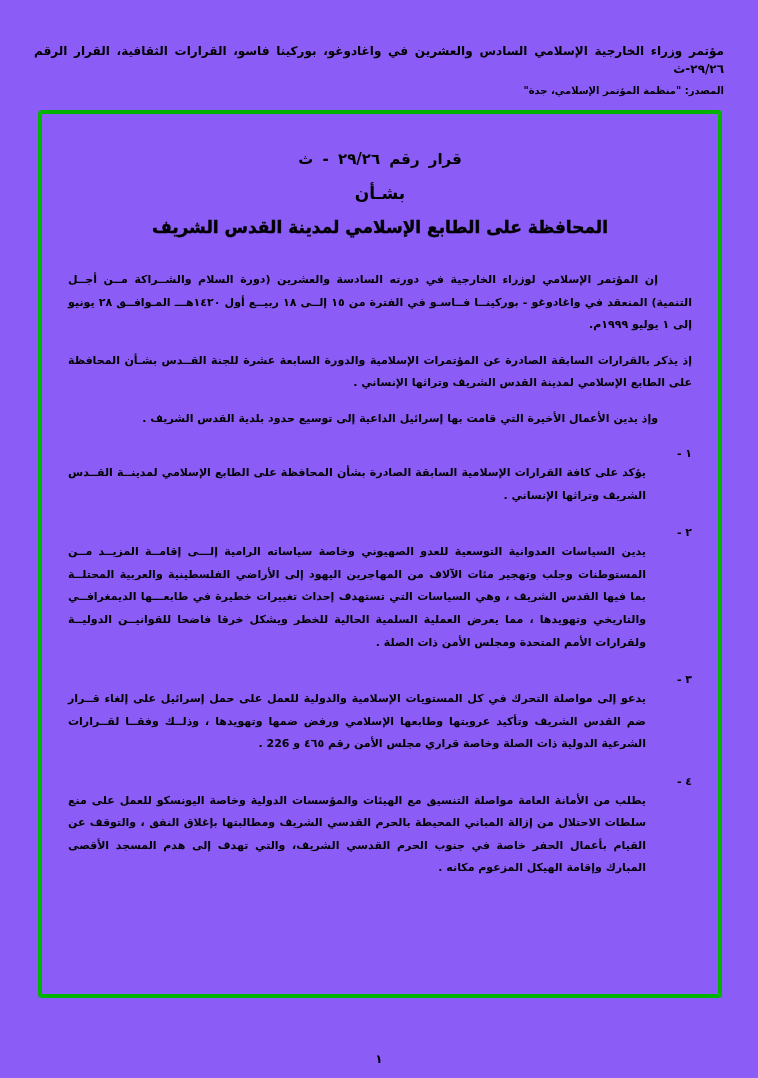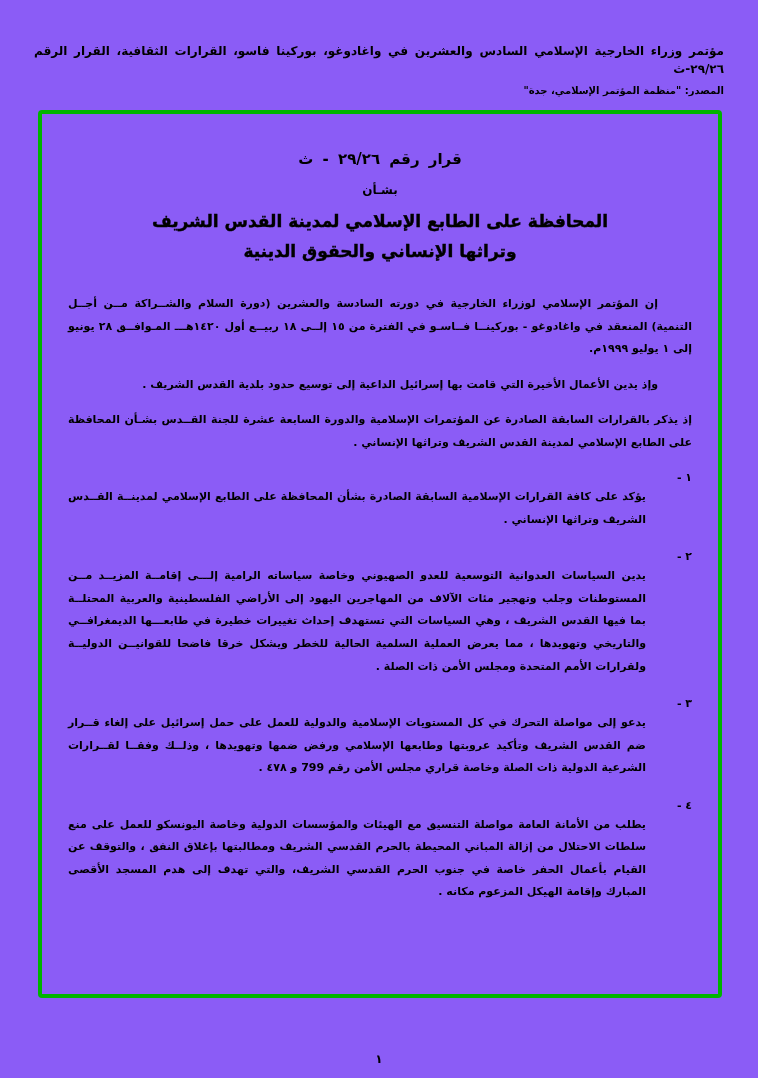--- a/index.html
+++ b/index.html
@@ -58,21 +58,21 @@
   .title-block {
     text-align: center;
     font-weight: bold;
     margin-top: 6px;
   }
   .title-block .res-number {
     font-size: 15px;
     word-spacing: 4px;
   }
   .title-block .regarding {
-    font-size: 12px;
+    font-size: 17px;
     margin-top: 15px;
   }
   .title-block .subject1 {
     font-size: 17px;
     font-weight: 900;
     margin-top: 14px;
     -webkit-text-stroke: 0.4px #000;
   }
   .title-block .subject2 {
     font-size: 17px;
@@ -130,46 +130,45 @@
     <div class="line1">مؤتمر وزراء الخارجية الإسلامي السادس والعشرين في واغادوغو، بوركينا فاسو، القرارات الثقافية، القرار الرقم ٢٩/٢٦-ث</div>
     <div class="line2">المصدر:  "منظمة المؤتمر الإسلامي، جدة"</div>
   </div>
 
   <div class="green-frame">
 
     <div class="title-block">
       <div class="res-number">قرار رقم ٢٩/٢٦ - ث</div>
       <div class="regarding">بشـأن</div>
       <div class="subject1">المحافظة على الطابع الإسلامي لمدينة القدس الشريف</div>
-      <div class="subject2">وتراثها الإنساني والحقوق الدينية</div>
     </div>
 
     <div class="body-text">
 
       <div class="paragraph indent">إن المؤتمر الإسلامي لوزراء الخارجية في دورته السادسة والعشرين (دورة السلام والشــراكة مــن أجــل التنمية) المنعقد في واغادوغو - بوركينــا فــاسـو في الفترة من ١٥ إلــى ١٨ ربيــع أول ١٤٢٠هـــ المـوافــق ٢٨ يونيو إلى ١ يوليو ١٩٩٩م.</div>
 
+      <div class="paragraph">إذ يذكر بالقرارات السابقة الصادرة عن المؤتمرات الإسلامية والدورة السابعة عشرة للجنة القــدس بشـأن المحافظة على الطابع الإسلامي لمدينة القدس الشريف وتراثها الإنساني .</div>
+
       <div class="paragraph indent">وإذ يدين  الأعمال الأخيرة التي قامت بها إسرائيل الداعية إلى توسيع حدود بلدية القدس الشريف .</div>
-
-      <div class="paragraph">إذ يذكر بالقرارات السابقة الصادرة عن المؤتمرات الإسلامية والدورة السابعة عشرة للجنة القــدس بشـأن المحافظة على الطابع الإسلامي لمدينة القدس الشريف وتراثها الإنساني .</div>
 
       <div class="items">
 
         <div class="item">
           <div class="item-number">١ -</div>
           <div class="item-text">يؤكد على كافة القرارات الإسلامية السابقة الصادرة بشأن المحافظة على الطابع الإسلامي لمدينــة القــدس الشريف وتراثها الإنساني .</div>
         </div>
 
         <div class="item">
           <div class="item-number">٢ -</div>
           <div class="item-text">يدين السياسات العدوانية التوسعية للعدو الصهيوني وخاصة سياساته الرامية إلـــى إقامــة المزيــد مــن المستوطنات وجلب وتهجير مئات الآلاف من المهاجرين اليهود إلى الأراضي الفلسطينية والعربية المحتلــة بما فيها القدس الشريف ، وهي السياسات التي تستهدف إحداث تغييرات خطيرة في طابعـــها الديمغرافــي والتاريخي وتهويدها ، مما يعرض العملية السلمية الحالية للخطر ويشكل خرقا فاضحا للقوانيــن الدوليــة ولقرارات الأمم المتحدة ومجلس الأمن ذات الصلة .</div>
         </div>
 
         <div class="item">
           <div class="item-number">٣ -</div>
-          <div class="item-text">يدعو إلى مواصلة التحرك في كل المستويات الإسلامية والدولية للعمل على حمل إسرائيل على إلغاء قــرار ضم القدس الشريف وتأكيد عروبتها وطابعها الإسلامي ورفض ضمها وتهويدها ، وذلــك وفقــا لقــرارات الشرعية الدولية ذات الصلة وخاصة قراري مجلس الأمن رقم 799 و ٤٧٨ .</div>
+          <div class="item-text">يدعو إلى مواصلة التحرك في كل المستويات الإسلامية والدولية للعمل على حمل إسرائيل على إلغاء قــرار ضم القدس الشريف وتأكيد عروبتها وطابعها الإسلامي ورفض ضمها وتهويدها ، وذلــك وفقــا لقــرارات الشرعية الدولية ذات الصلة وخاصة قراري مجلس الأمن رقم ٤٦٥ و 226 .</div>
         </div>
 
         <div class="item">
           <div class="item-number">٤ -</div>
           <div class="item-text">يطلب من الأمانة العامة مواصلة التنسيق مع الهيئات والمؤسسات الدولية وخاصة اليونسكو للعمل على منع سلطات الاحتلال من إزالة المباني المحيطة بالحرم القدسي الشريف ومطالبتها بإغلاق النفق ، والتوقف عن القيام بأعمال الحفر خاصة في جنوب الحرم القدسي الشريف، والتي تهدف إلى هدم المسجد الأقصى المبارك وإقامة الهيكل المزعوم مكانه .</div>
         </div>
 
       </div>
     </div>
   </div>

